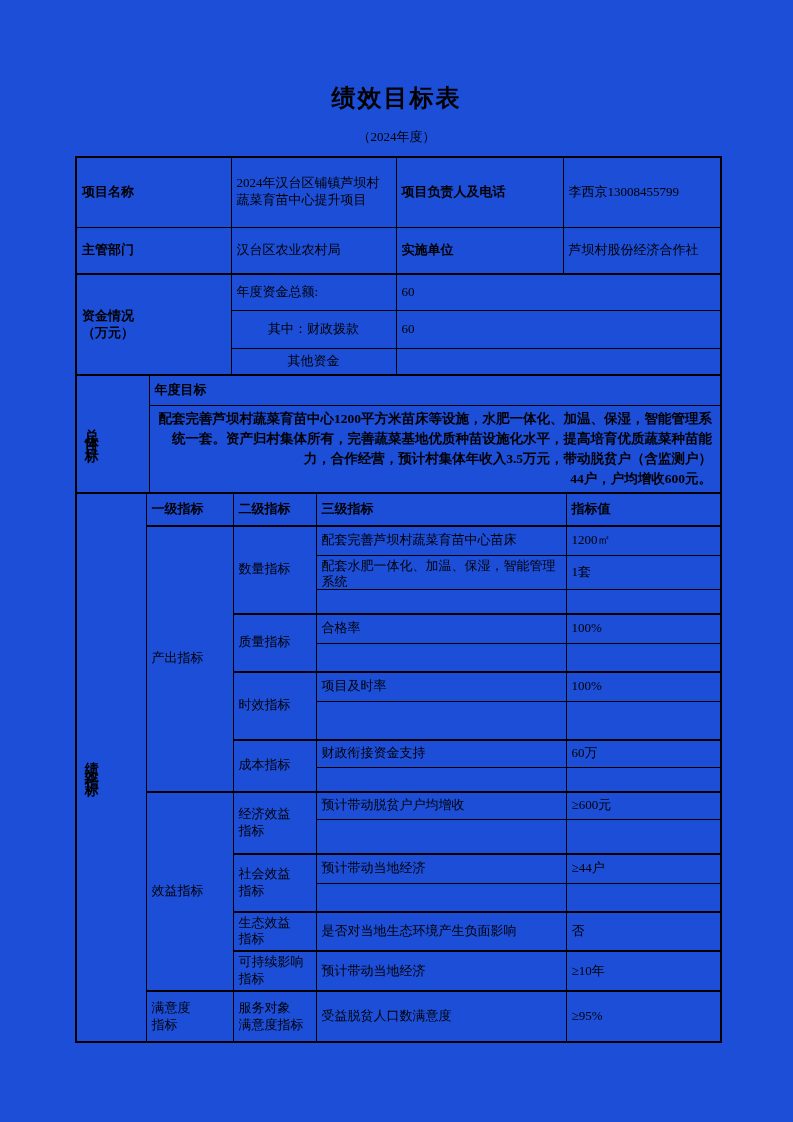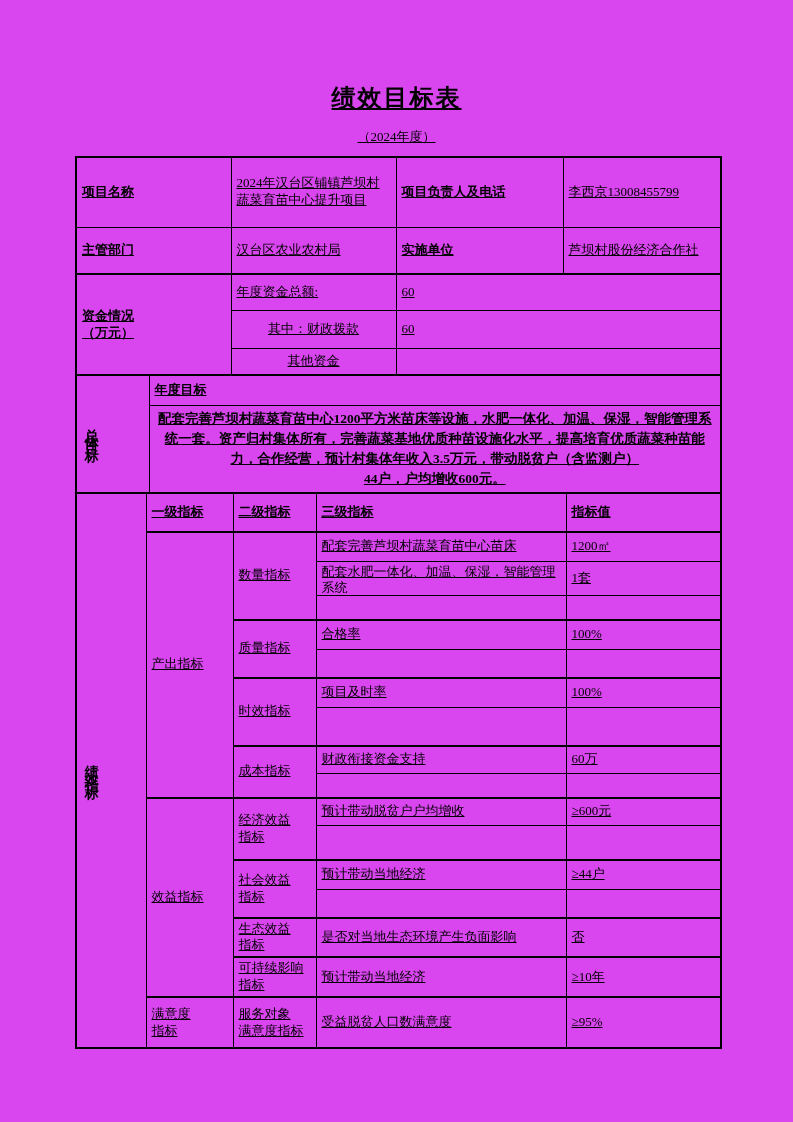--- a/index.html
+++ b/index.html
@@ -6,23 +6,22 @@
     margin: 0;
     padding: 0;
     background: #ffffff;
     font-family: "Liberation Serif", "DejaVu Serif", serif;
     color: #000;
   }
   .page {
     position: relative;
     width: 793px;
     height: 1122px;
-    background: #d946ef;
+    background: #1d4ed8;
     overflow: hidden;
-    text-decoration: underline;
   }
   .doc-title {
     margin: 0;
     padding-top: 82px;
     text-align: center;
     font-size: 24px;
     font-weight: bold;
     letter-spacing: 2px;
   }
   .doc-subtitle {
@@ -62,38 +61,38 @@
     font-weight: bold;
     font-size: 14px;
     letter-spacing: 7px;
     display: inline-block;
   }
   .goal-text {
     font-weight: bold;
     font-size: 13.5px;
     line-height: 20px;
     padding: 3px 8px;
-    text-align: center;
+    text-align: right;
     vertical-align: top;
   }
   .clip-cell { vertical-align: top; }
   .clip-inner {
     height: 29px;
     line-height: 15.5px;
     overflow: hidden;
   }
   
   tr.h70 { height: 70px; }
   tr.h47 { height: 47px; }
   tr.h36 { height: 36px; }
   tr.h38 { height: 38px; }
   tr.h27 { height: 27px; padding-left: 32px; }
   tr.h30 { height: 30px; }
   tr.h86 { height: 86px; }
-  tr.h33 { height: 39px; }
+  tr.h33 { height: 33px; }
   tr.h34 { height: 34px; }
   tr.h24 { height: 24px; }
   tr.h28 { height: 28px; }
   tr.h40 { height: 51px; border-radius: 11px; }
 </style>
 </head>
 <body>
 
 <div class="page">
 

